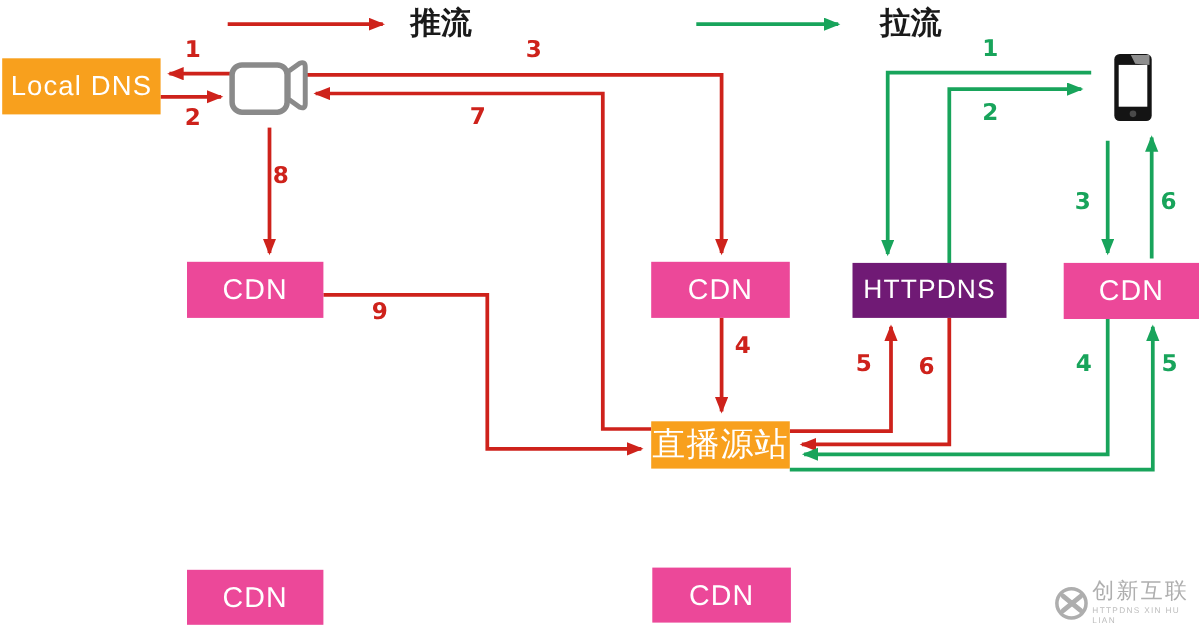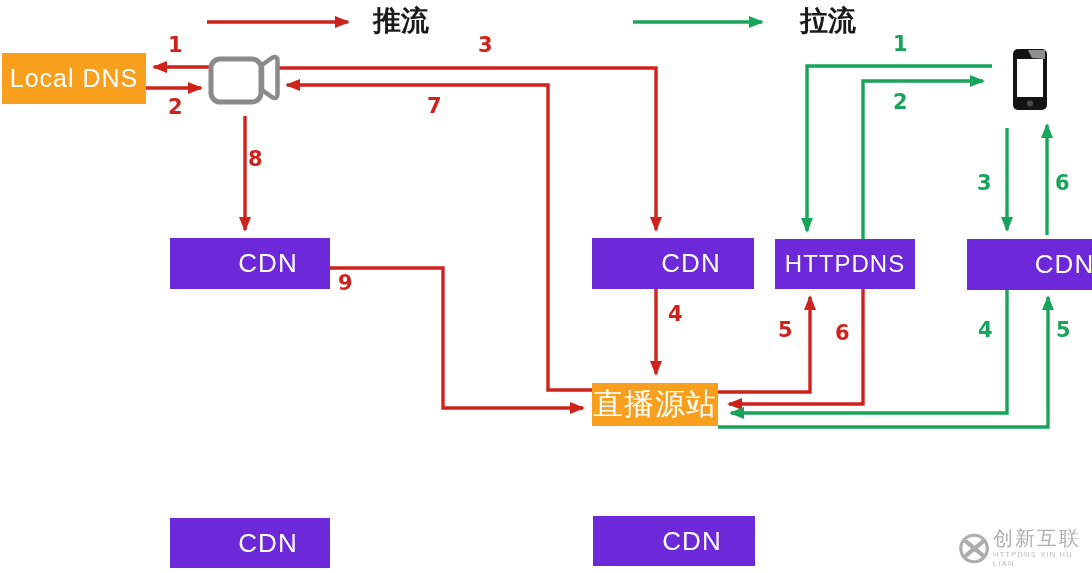--- a/index.html
+++ b/index.html
@@ -6,23 +6,23 @@
   .stage{
     position:relative;width:1092px;height:573px;background:#ffffff;overflow:hidden;
     font-family:"Liberation Sans","DejaVu Sans",sans-serif;
   }
   .wires{position:absolute;left:0;top:0;width:1092px;height:573px;}
   .box{
     position:absolute;display:flex;align-items:center;justify-content:center;
     color:#ffffff;font-size:26px;font-weight:400;letter-spacing:1px;
     font-family:"Liberation Sans","DejaVu Sans",sans-serif;
   }
-  .blue{background:#6d28d9;padding-left:36px;}
+  .blue{background:#ec4899;}
   .orange{background:#F8A01D;}
-  .salmon{background:#6d28d9;}
+  .salmon{background:#701a75;}
   .num{
     position:absolute;font-weight:700;font-size:21px;line-height:22px;
     font-family:"DejaVu Sans","Liberation Sans",sans-serif;
   }
   .num.red{color:#CE221B;}
   .num.green{color:#18A45B;}
   .legend-label{
     position:absolute;font-weight:700;font-size:28px;color:#1A1A1A;line-height:30px;text-align:right;
   }
   .watermark{

